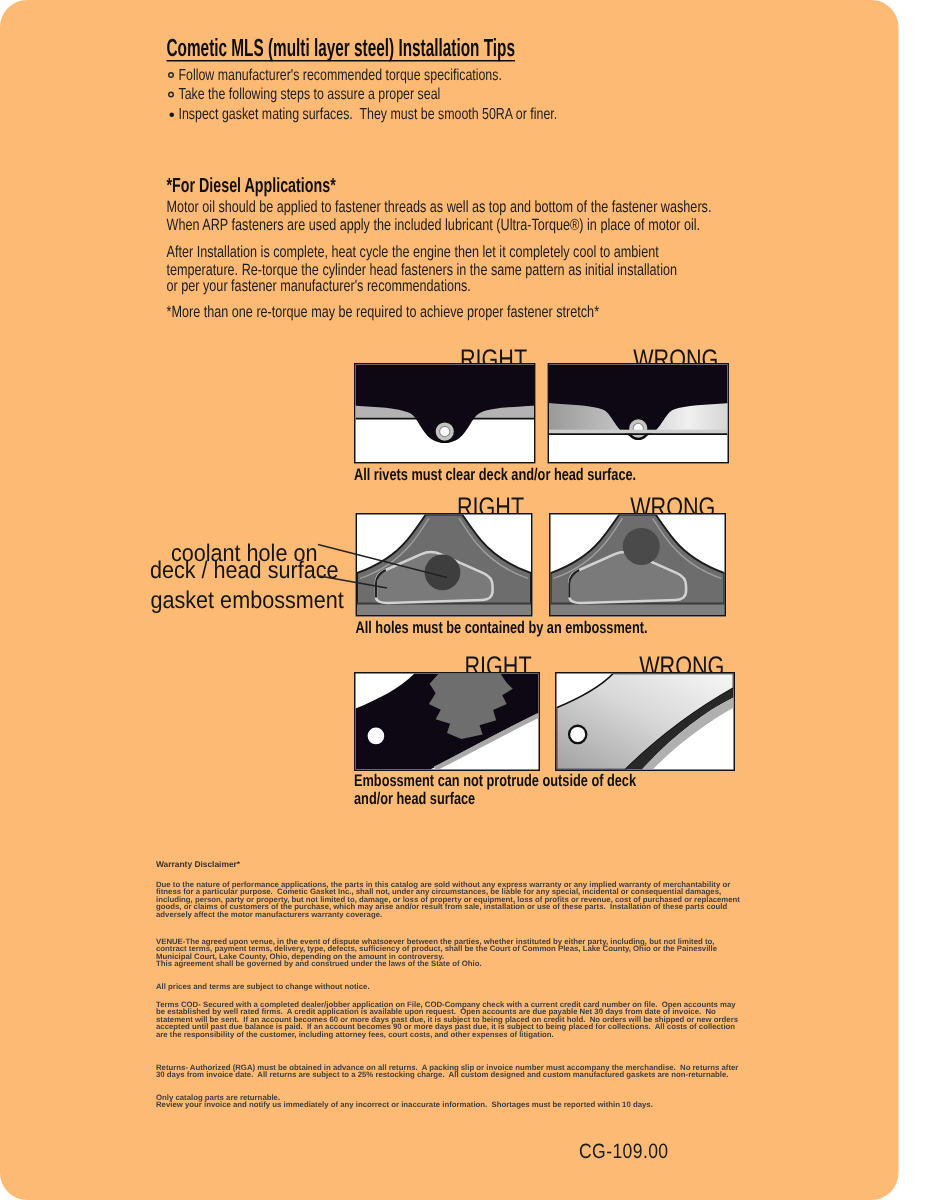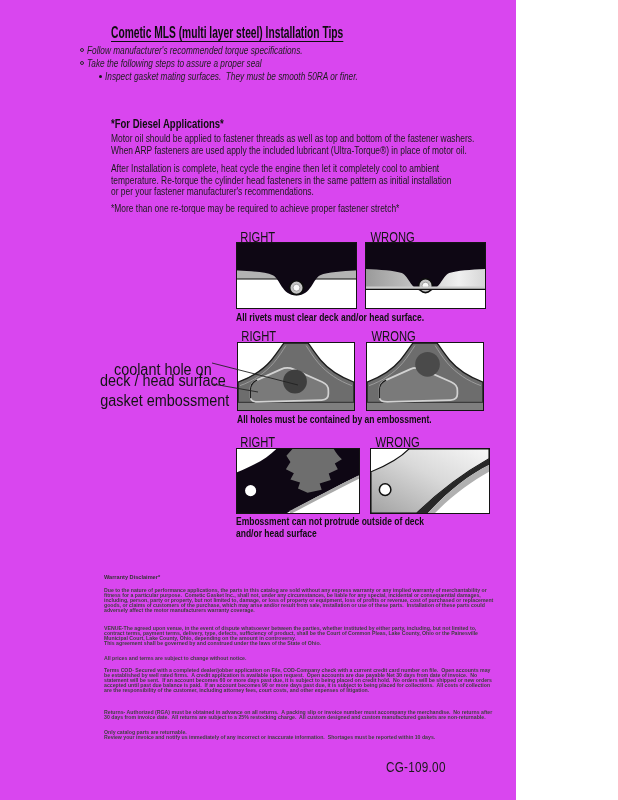--- a/index.html
+++ b/index.html
@@ -1,40 +1,40 @@
 <!DOCTYPE html>
 <html><head>
 <meta charset="utf-8">
 <style>
   html,body{margin:0;padding:0;background:#ffffff;}
-  .page{position:relative;width:516px;height:800px;background:#d946ef;overflow:hidden;
-        font-family:"Liberation Sans",sans-serif;color:#1d1d1d;}
+  .page{position:relative;width:599px;height:800px;background:#fdba74;overflow:hidden;
+        font-family:"Liberation Sans",sans-serif;color:#1d1d1d;border-radius:18px;}
   .abs{position:absolute;}
 
   
   .title{left:111px;top:23px;font-size:16.5px;font-weight:bold;color:#0d0d0d;white-space:nowrap;
          transform:scaleX(.62);transform-origin:0 0;text-decoration:underline;
          text-decoration-thickness:1.4px;text-underline-offset:2.5px;}
 
   
-  .tips{left:80px;top:45px;font-style:italic;}
+  .tips{left:112px;top:45px;}
   .tip{display:flex;align-items:flex-start;height:13.2px;}
-  .tip.sub{margin-left:19px;height:11.7px;}
+  .tip.sub{margin-left:1px;height:11.7px;}
   .marker-ring{width:4px;height:4px;border:1px solid #2a2a2a;border-radius:50%;margin:3px 3px 0 0;flex:none;box-sizing:border-box;}
   .marker-dot{width:3.4px;height:3.4px;background:#161616;border-radius:50%;margin:3.2px 2.6px 0 0;flex:none;}
   .tip-text{font-size:10.6px;line-height:11.5px;white-space:pre;transform:scaleX(.78);transform-origin:0 0;}
 
   
   .dheading{left:111px;top:116px;font-size:13.6px;font-weight:bold;color:#0f0f0f;white-space:nowrap;
             transform:scaleX(.70);transform-origin:0 0;}
   .para{font-size:10.8px;line-height:11.7px;white-space:pre;transform:scaleX(.78);transform-origin:0 0;color:#1b1b1b;}
   .p1{left:111px;top:133px;} .p2{left:111px;top:163px;} .p3{left:111px;top:203px;}
 
   
-  .fh{width:121px;text-align:left;font-size:14px;color:#141414;}
+  .fh{width:121px;text-align:right;font-size:18px;color:#141414;}
   .fh>span{display:inline-block;transform:scaleX(.8);transform-origin:50% 0;white-space:nowrap;}
   .box{border:1.6px solid #141414;box-sizing:border-box;background:#fff;}
   .box svg{display:block;width:100%;height:100%;}
   .cap{font-weight:bold;font-size:11.2px;line-height:12.4px;white-space:pre;color:#0f0f0f;
        transform:scaleX(.76);transform-origin:0 0;}
 
   
   .lab{width:124px;text-align:center;font-size:16px;line-height:10.7px;color:#141414;margin-top:20px;}
   .lab>span{display:inline-block;transform:scaleX(.9);transform-origin:100% 0;white-space:pre;}
   .ptr{pointer-events:none;z-index:5;}

